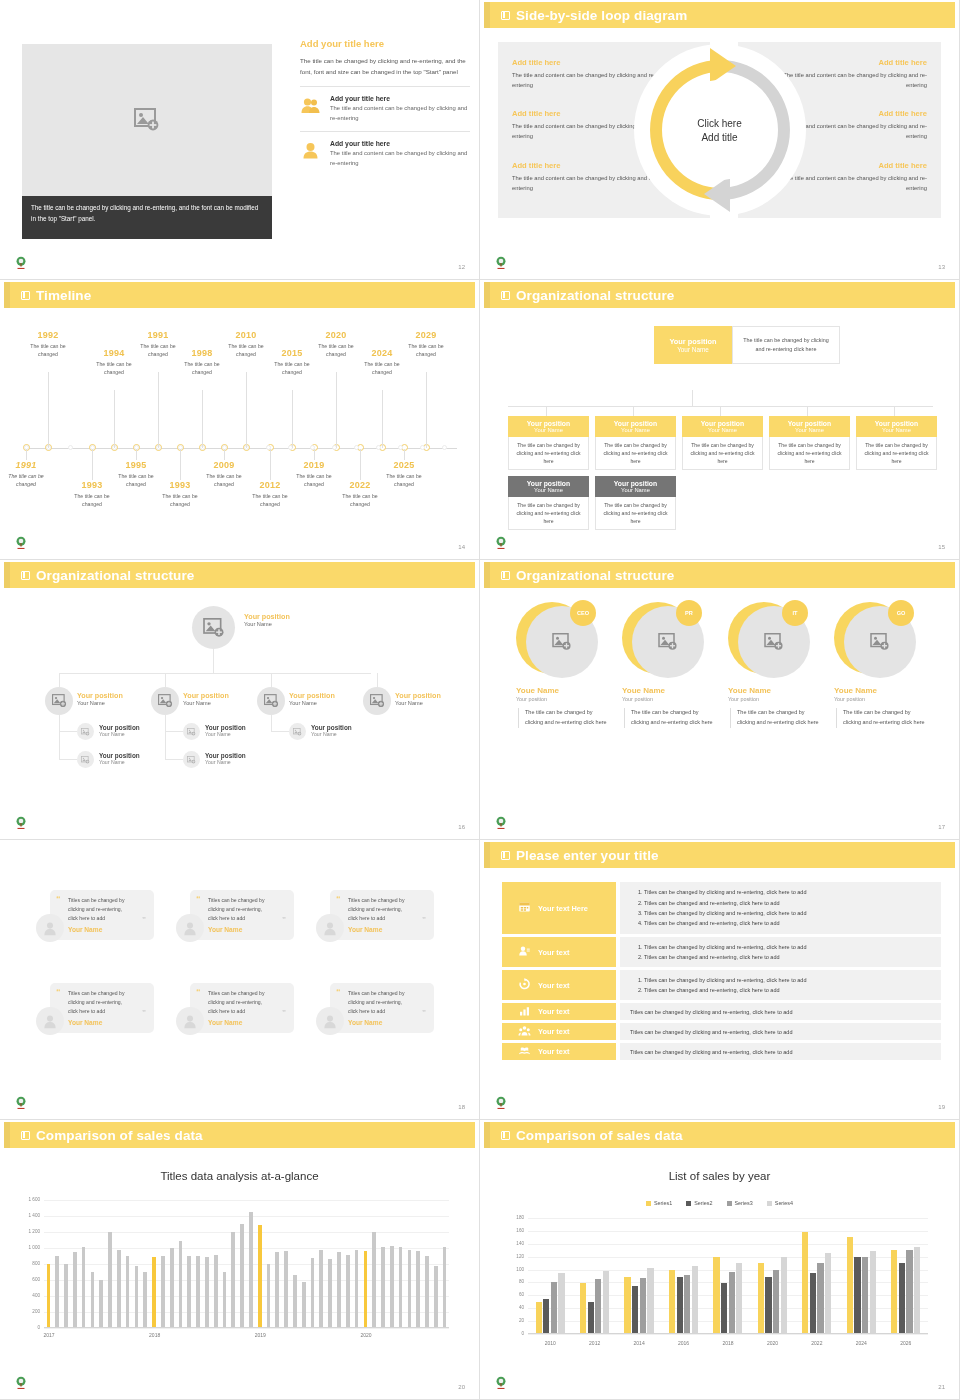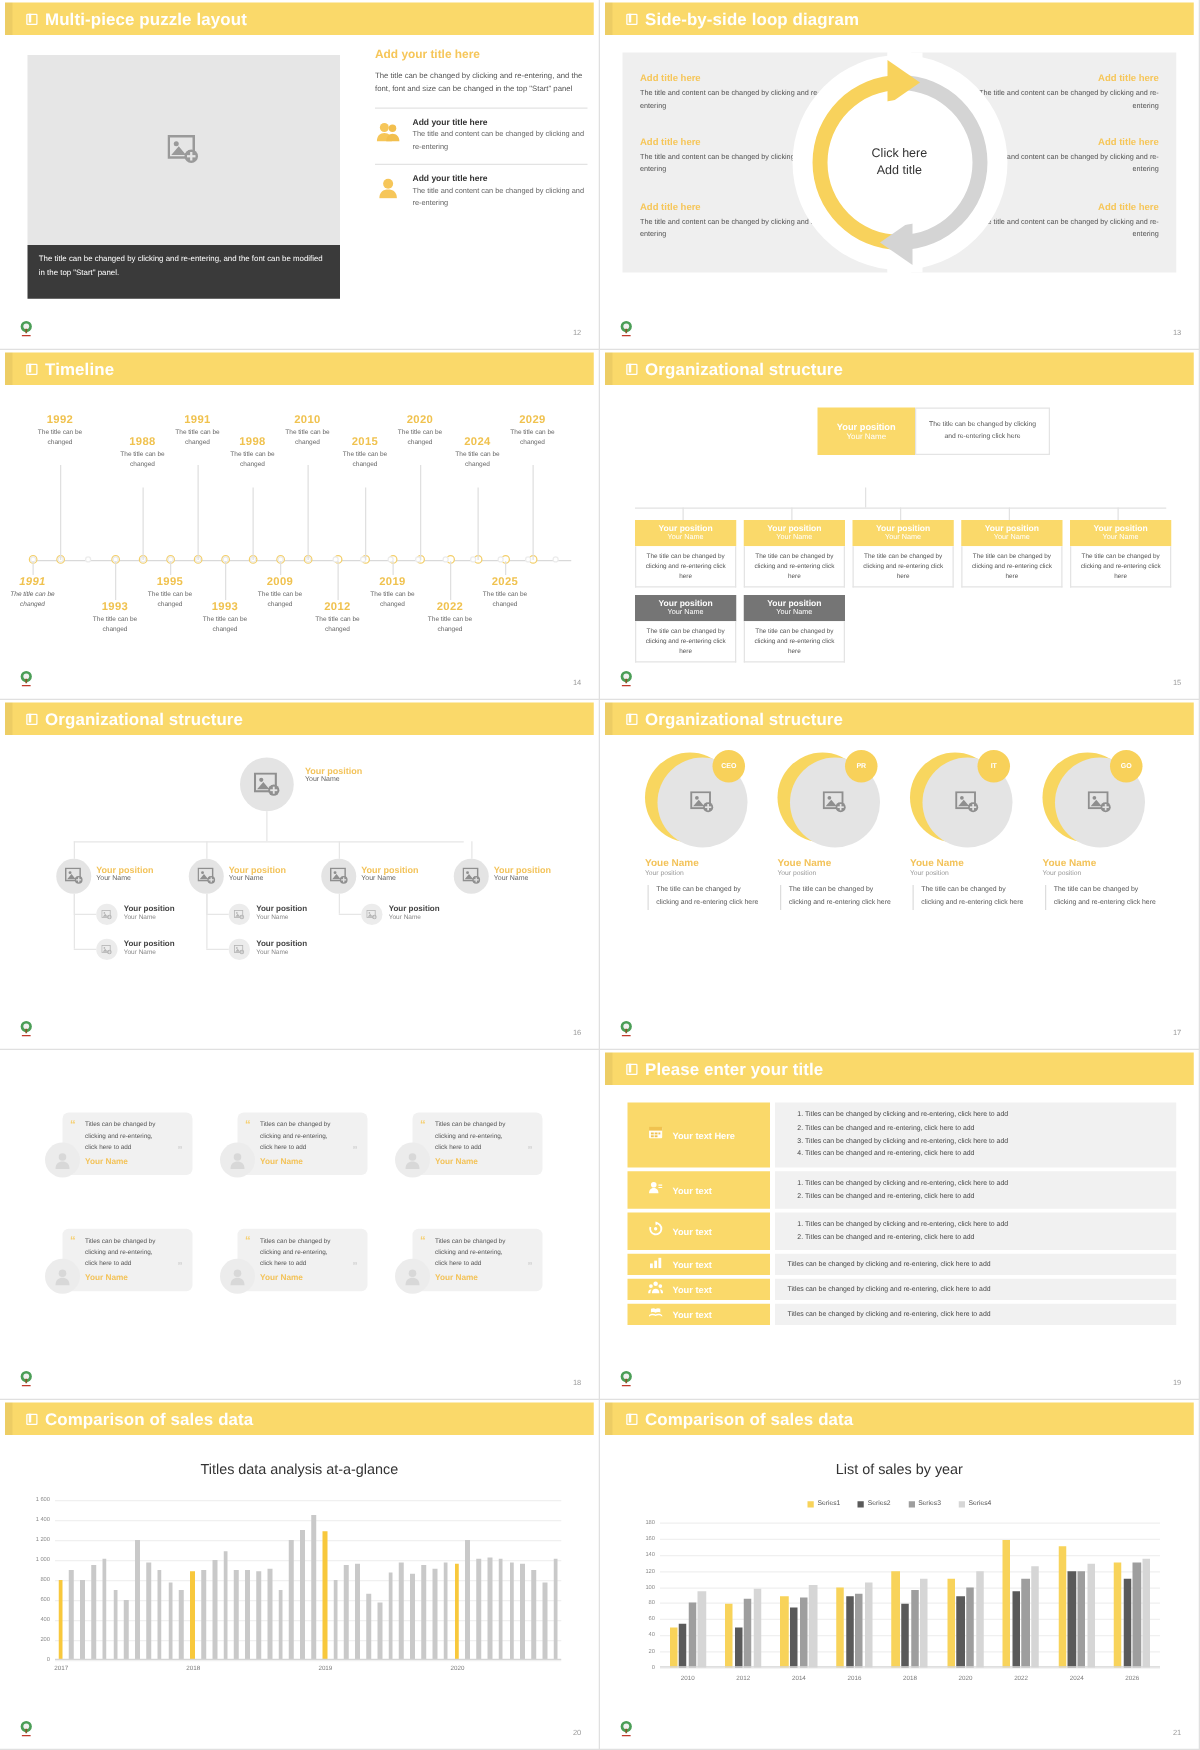--- a/index.html
+++ b/index.html
@@ -154,25 +154,20 @@
   .legend { position:absolute; display:flex; gap:14px; justify-content:center; width:100%; }
   .legend .it { display:flex; align-items:center; gap:3px; font-size:5.4px; color:#555; }
   .legend .sw { width:5px; height:5px; }
 </style>
 </head>
 <body>
 
 <div class="grid">
 
   <div class="slide">
-    <div class="hdr">
-      <div class="shadow"></div>
-      <span class="hdr-icon"></span>
-      <span class="hdr-title">Multi-piece puzzle layout</span>
-    </div>
     <div class="body">
       <div class="s12-img">
         <svg class="ph-icon" width="26" height="24" viewBox="0 0 26 24">
           <rect x="1" y="1" width="20" height="17" fill="none" stroke="#9a9a9a" stroke-width="2"></rect>
           <circle cx="7" cy="7" r="2" fill="#9a9a9a"></circle>
           <path d="M3 16 L9 9 L14 15 L17 12 L19 16 Z" fill="#9a9a9a"></path>
           <circle cx="19" cy="17" r="5.4" fill="#9a9a9a"></circle>
           <rect x="18.1" y="13.6" width="1.8" height="6.8" fill="#e6e6e6"></rect>
           <rect x="15.6" y="16.1" width="6.8" height="1.8" fill="#e6e6e6"></rect>
         </svg>
@@ -328,21 +323,21 @@
           <div class="tl-dot sm" style="left: 437.5px;"></div>
         </div>
       <div id="tl-above">
           <div class="tl-stem" style="left: 44px; top: 64px; height: 76px;"></div>
           <div class="tl-lbl" style="left: 19px; top: 22px;">
             <div class="y">1992</div>
             <div class="d">The title can be changed</div>
           </div>
           <div class="tl-stem" style="left: 110px; top: 82px; height: 58px;"></div>
           <div class="tl-lbl" style="left: 85px; top: 40px;">
-            <div class="y">1988</div>
+            <div class="y">1994</div>
             <div class="d">The title can be changed</div>
           </div>
           <div class="tl-stem" style="left: 154px; top: 64px; height: 76px;"></div>
           <div class="tl-lbl" style="left: 129px; top: 22px;">
             <div class="y">1991</div>
             <div class="d">The title can be changed</div>
           </div>
           <div class="tl-stem" style="left: 198px; top: 82px; height: 58px;"></div>
           <div class="tl-lbl" style="left: 173px; top: 40px;">
             <div class="y">1998</div>

